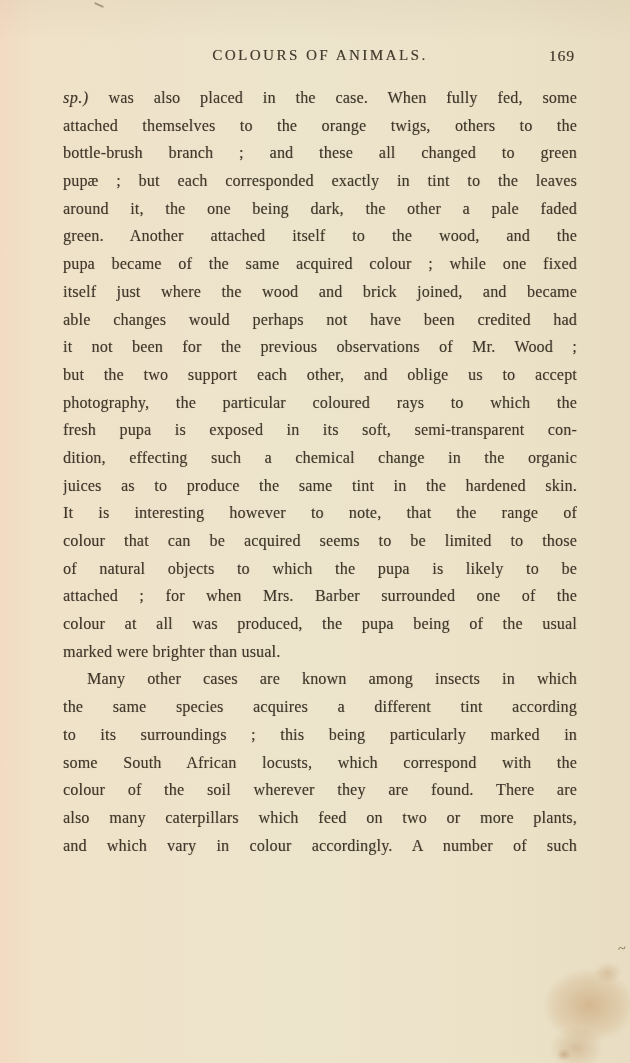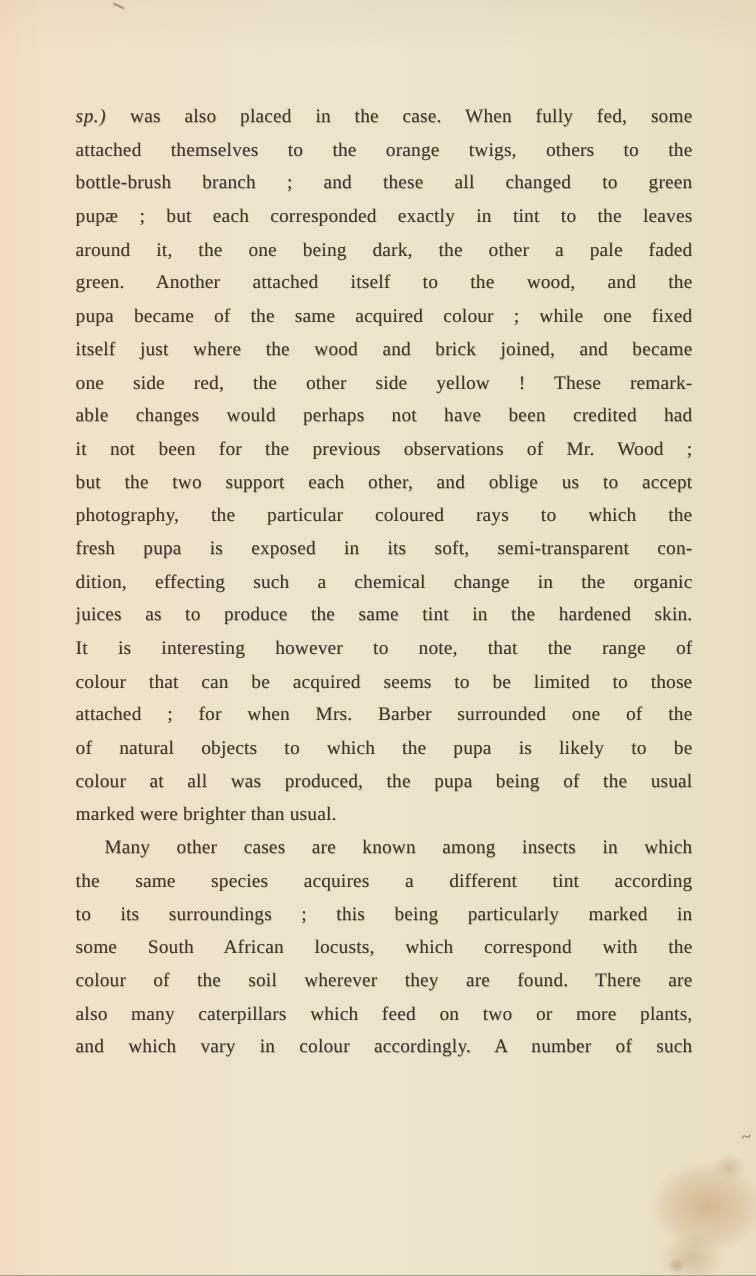--- a/index.html
+++ b/index.html
@@ -88,43 +88,46 @@
     border-radius: 1px;
   }
 </style>
 </head>
 <body>
 
 <div class="page">
 
   <div class="corner-scratch"></div>
 
+  <div class="running-head">
+    <span class="head-title">COLOURS OF ANIMALS.</span>
+    <span class="page-number">169</span>
+  </div>
 
   <div class="text-block">
       <div class="paragraph">
         <div class="line"><i>sp.)</i> was also placed in the case.  When fully fed, some</div>
         <div class="line">attached themselves to the orange twigs, others to the</div>
         <div class="line">bottle-brush branch ; and these all changed to green</div>
         <div class="line">pupæ ; but each corresponded exactly in tint to the leaves</div>
         <div class="line">around it, the one being dark, the other a pale faded</div>
         <div class="line">green.  Another attached itself to the wood, and the</div>
         <div class="line">pupa became of the same acquired colour ; while one fixed</div>
         <div class="line">itself just where the wood and brick joined, and became</div>
-        <div class="line">one side red, the other side yellow !  These remark-</div>
         <div class="line">able changes would perhaps not have been credited had</div>
         <div class="line">it not been for the previous observations of Mr. Wood ;</div>
         <div class="line">but the two support each other, and oblige us to accept</div>
         <div class="line">photography, the particular coloured rays to which the</div>
         <div class="line">fresh pupa is exposed in its soft, semi-transparent con-</div>
         <div class="line">dition, effecting such a chemical change in the organic</div>
         <div class="line">juices as to produce the same tint in the hardened skin.</div>
         <div class="line">It is interesting however to note, that the range of</div>
         <div class="line">colour that can be acquired seems to be limited to those</div>
+        <div class="line">of natural objects to which the pupa is likely to be</div>
         <div class="line">attached ; for when Mrs. Barber surrounded one of the</div>
-        <div class="line">of natural objects to which the pupa is likely to be</div>
         <div class="line">colour at all was produced, the pupa being of the usual</div>
         <div class="line no-justify">marked were brighter than usual.</div>
       </div>
       <div class="paragraph">
         <div class="line indent">Many other cases are known among insects in which</div>
         <div class="line">the same species acquires a different tint according</div>
         <div class="line">to its surroundings ; this being particularly marked in</div>
         <div class="line">some South African locusts, which correspond with the</div>
         <div class="line">colour of the soil wherever they are found.  There are</div>
         <div class="line">also many caterpillars which feed on two or more plants,</div>

